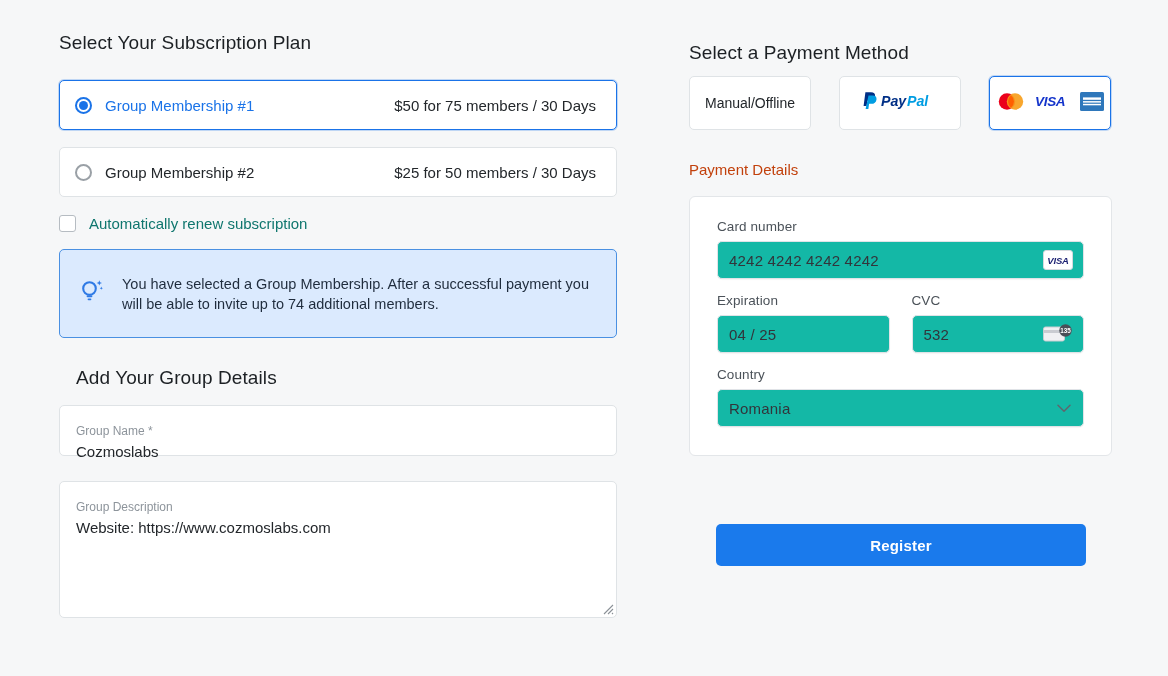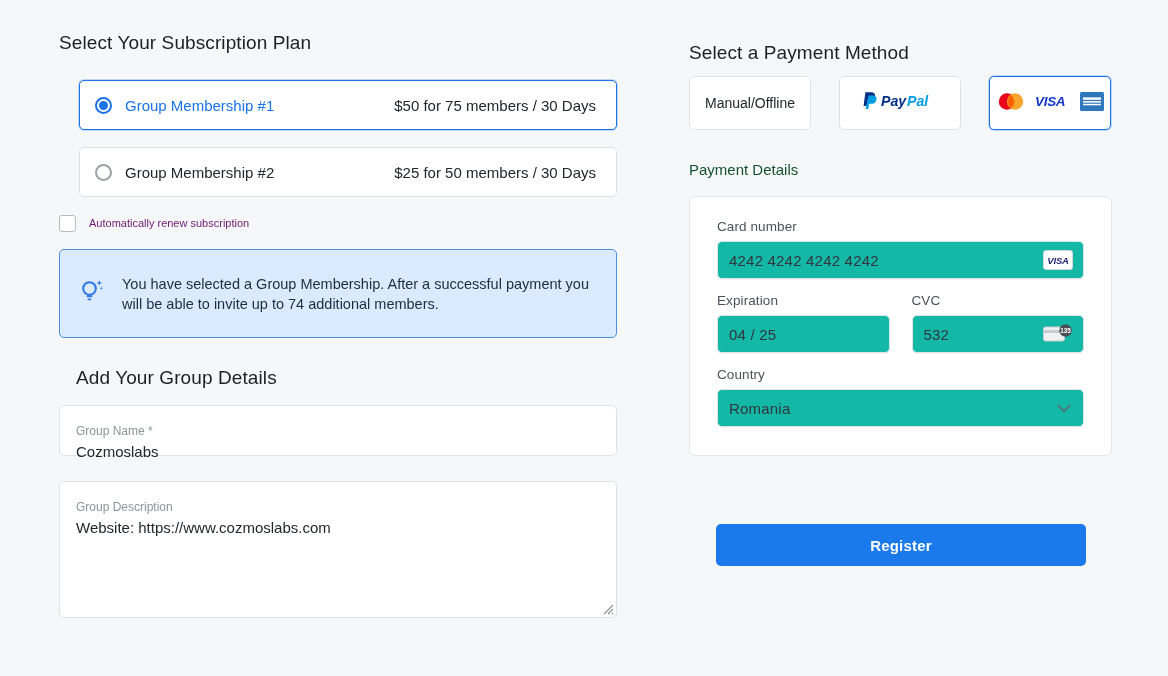--- a/index.html
+++ b/index.html
@@ -35,21 +35,20 @@
   .plan-card {
     position: relative;
     height: 50px;
     background: #ffffff;
     border: 1px solid #dfe3e6;
     border-radius: 5px;
     display: flex;
     align-items: center;
     padding: 0 20px 0 15px;
     margin-bottom: 17px;
-    margin-left: 20px;
   }
   .plan-card.selected {
     border: 1px solid #1a73e8;
     box-shadow: 0 0 0 1px rgba(26,115,232,.25);
   }
   .radio {
     width: 17px; height: 17px;
     border-radius: 50%;
     border: 2px solid #9aa0a6;
     background: #fff;
@@ -90,22 +89,22 @@
   }
   .checkbox {
     width: 17px; height: 17px;
     border: 1.5px solid #b6bcc2;
     border-radius: 3px;
     background: #fff;
     margin-right: 13px;
     flex: 0 0 auto;
   }
   .renew-label {
-    font-size: 11px;
-    color: #701a75;
+    font-size: 15px;
+    color: #0f766e;
   }
 
   .notice {
     position: absolute;
     left: 0; top: 249px;
     width: 558px;
     min-height: 89px;
     background: #dbeafe;
     border: 1px solid #4a90e2;
     border-radius: 5px;
@@ -173,21 +172,21 @@
     justify-content: center;
   }
   .pm-option.selected {
     border: 1px solid #1a73e8;
     box-shadow: 0 0 0 1px rgba(26,115,232,.25);
   }
   .pm-label { font-size: 14px; color: #23272b; }
 
   #payment-details-title {
     position: absolute; left: 0; top: 161px;
-    font-size: 15px; color: #14532d;
+    font-size: 15px; color: #c2410c;
   }
 
   .card-panel {
     position: absolute;
     left: 0; top: 196px;
     width: 423px; height: 260px;
     background: #fff;
     border: 1px solid #e3e6e9;
     border-radius: 6px;
     padding: 22px 27px;

